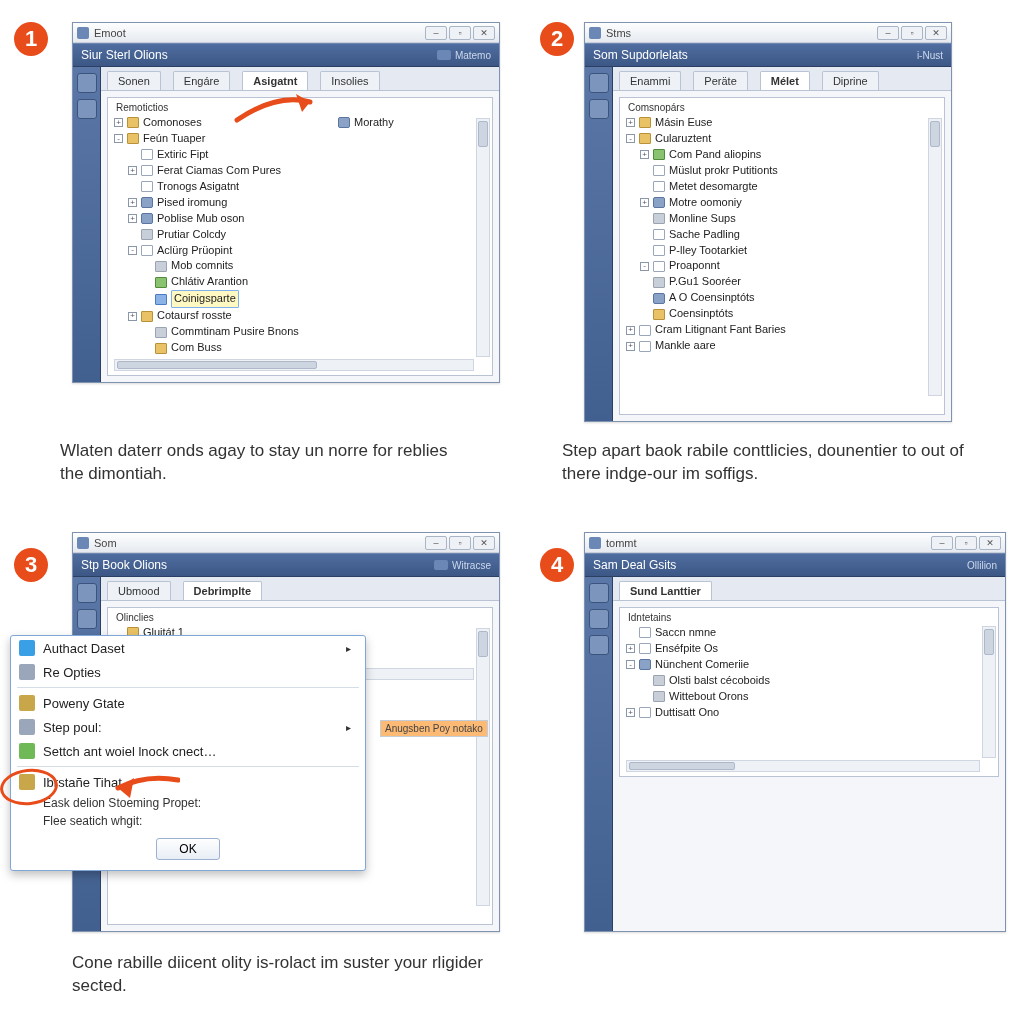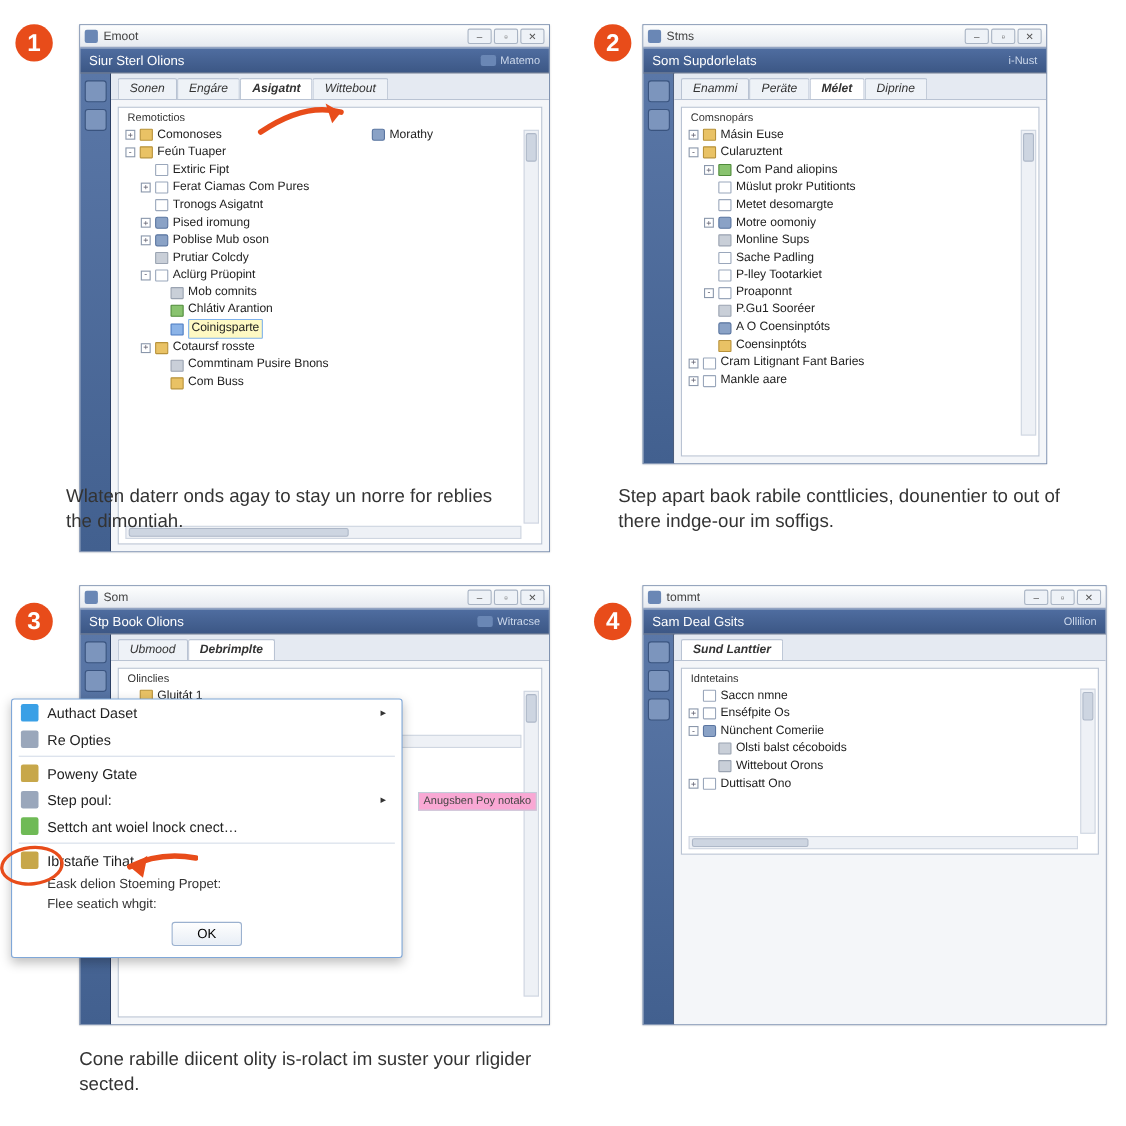--- a/index.html
+++ b/index.html
@@ -78,21 +78,21 @@
     width:20px;height:20px;background:#7c95bd;border:1px solid #3a547f;border-radius:3px;
   }
   .main {
     flex:1;background:#f4f6f9;display:flex;flex-direction:column;
   }
   .tabs {
     display:flex;gap:0;padding:4px 6px 0 6px;background:#e5eaf2;border-bottom:1px solid #b9c3d3;
   }
   .tab {
     padding:3px 10px;border:1px solid #b9c3d3;border-bottom:none;background:#eef2f7;
-    font-size:11px;color:#333;border-radius:2px 2px 0 0;margin-right:0;font-style:italic;
+    font-size:11px;color:#333;border-radius:2px 2px 0 0;margin-right:12px;
   }
   .tab.active{background:#fff;font-weight:600}
   .content-outer{flex:1;padding:6px;background:#f4f6f9}
   .content{
     height:100%;border:1px solid #b9c3d3;background:#fff;position:relative;overflow:hidden;
   }
   .section-label{font-size:10px;color:#333;padding:4px 8px 2px 8px}
   .tree{padding:0 6px 6px 6px;font-size:11px;line-height:1.45}
   .tree ul{list-style:none;padding-left:14px}
   .tree li{white-space:nowrap}
@@ -123,30 +123,30 @@
   }
   .ctx .item{display:flex;align-items:center;gap:8px;padding:4px 14px 4px 8px;color:#222}
   .ctx .item .ic{width:16px;height:16px;display:inline-block;border-radius:2px}
   .ctx .item .arrow-r{margin-left:auto;font-size:10px;color:#333}
   .ctx .sep{height:1px;background:#d5dde9;margin:3px 6px}
   .ctx .sub{padding:2px 12px 2px 32px;font-size:12px;color:#333}
   .ctx .okbar{display:flex;justify-content:center;padding:8px 0 10px 0}
   .ctx .okbtn{padding:3px 22px;border:1px solid #9bb1cf;background:linear-gradient(#fefefe,#e8eef6);border-radius:3px;font-size:12px}
   .circ{position:absolute;border:3px solid #e84c1a;border-radius:50%;pointer-events:none}
   
-  .snip{position:absolute;background:#f9a8d4;border:1px solid #c3ccd9;font-size:10px;color:#444;padding:2px 4px}
+  .snip{position:absolute;background:#fdba74;border:1px solid #c3ccd9;font-size:10px;color:#444;padding:2px 4px}
 </style>
 </head>
 <body>
 
 <div class="badge" style="left:14px;top:22px">
     <span>1</span>
   </div>
 <div class="panel" style="left:72px;top:22px;width:428px">
-  <div class="window" style="height:480px">
+  <div class="window" style="height:361px">
     <div class="win-titlebar">
       <span class="appicon"></span>
       <span>Emoot</span>
       <span class="spacer"></span>
       <div class="win-btns">
         <div class="win-btn">–</div>
         <div class="win-btn">▫</div>
         <div class="win-btn">✕</div>
       </div>
     </div>
@@ -161,21 +161,21 @@
     <div class="body-row">
       <div class="side">
         <div class="sbtn"></div>
         <div class="sbtn"></div>
       </div>
       <div class="main">
         <div class="tabs" id="tabs1">
             <div class="tab">Sonen</div>
             <div class="tab">Engáre</div>
             <div class="tab active">Asigatnt</div>
-            <div class="tab">Wittebout</div>
+            <div class="tab">Insolies</div>
           </div>
         <div class="content-outer">
             <div class="content">
           <div class="section-label">Remotictios</div>
           <div class="tree" id="tree1">
                 <ul style="padding-left: 0px;">
                   <li>
                     <span class="row">
                       <span class="exp">+</span>
                       <span class="ficon ic-folder"></span>

